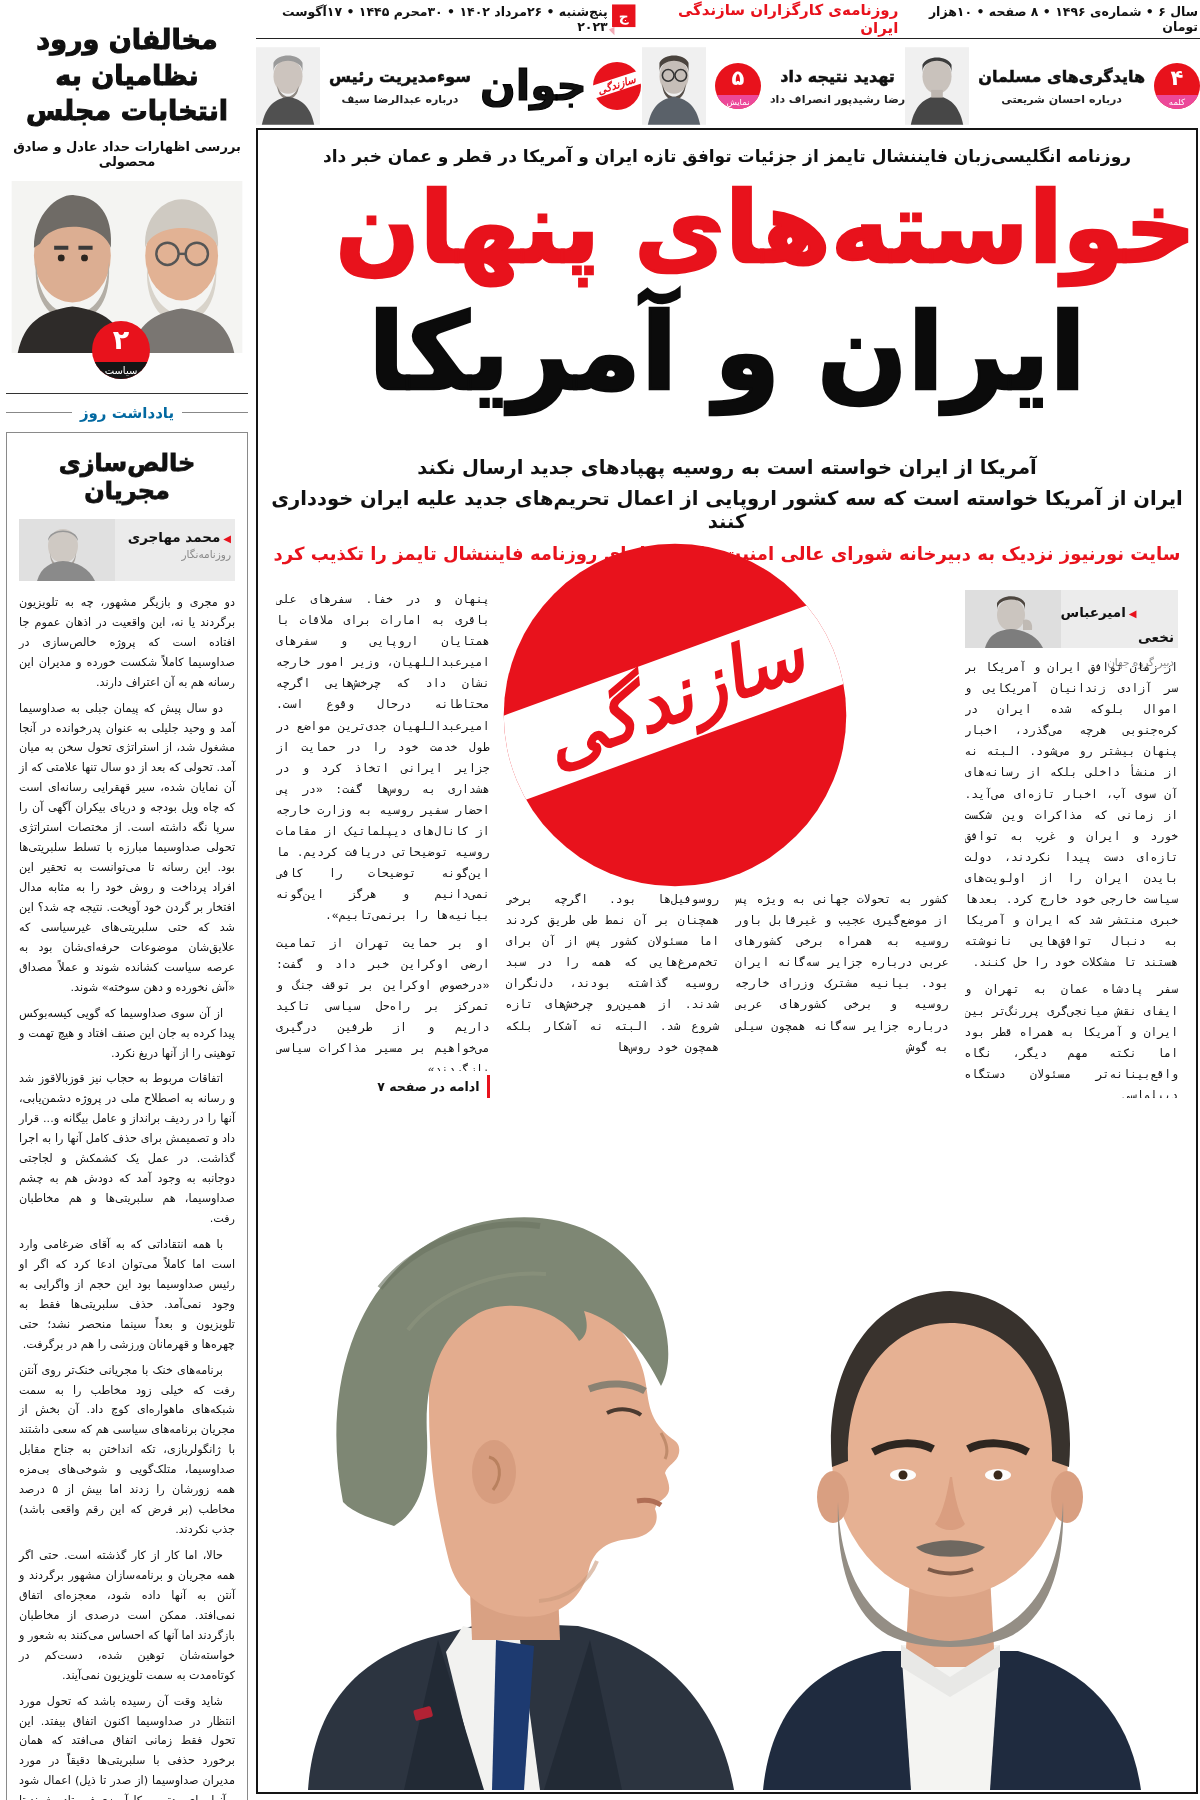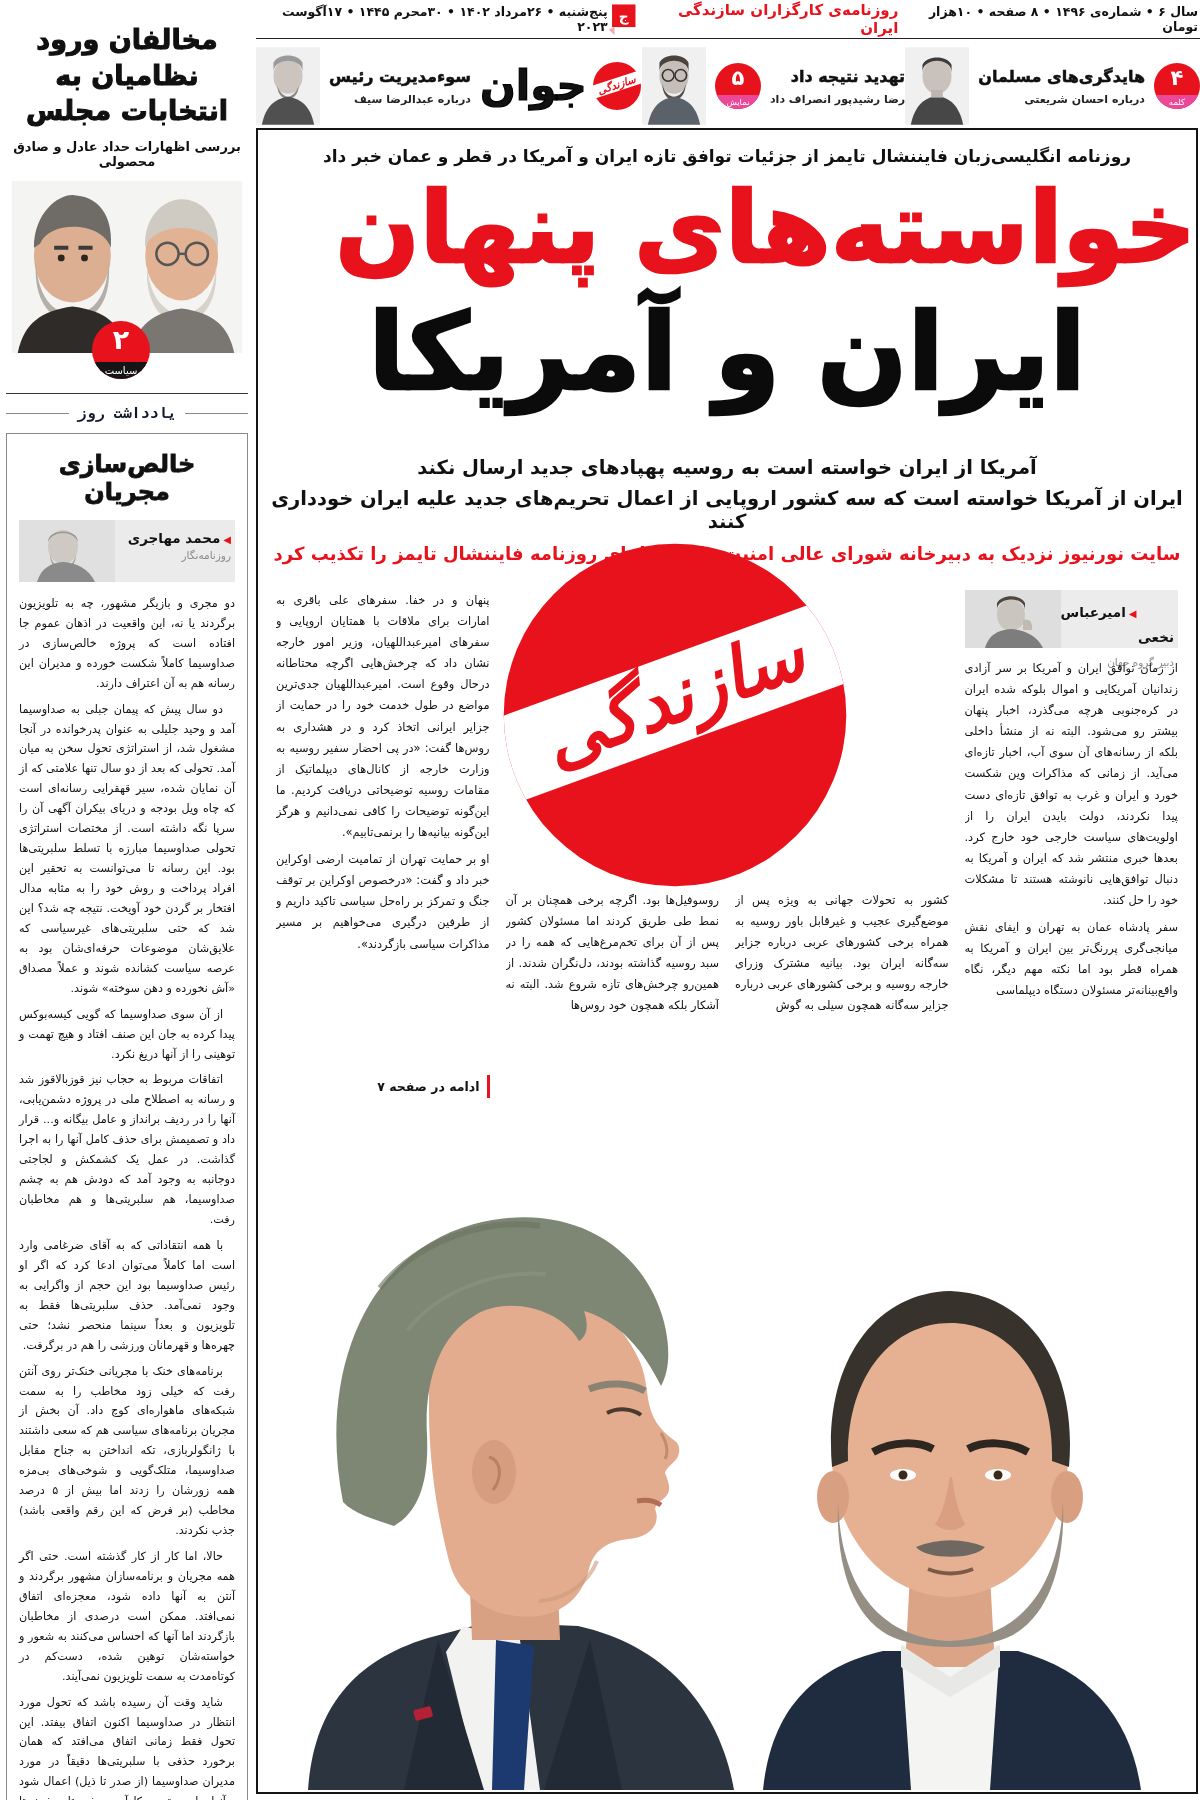--- a/index.html
+++ b/index.html
@@ -14,21 +14,21 @@
   .badge{border-radius:50%;background:#e8121c;color:#fff;position:relative;overflow:hidden;flex:none;text-align:center;}
   .badge-lg{width:58px;height:58px;position:absolute;left:86px;bottom:-26px;}
   .badge-lg .b-num{font-size:27px;font-weight:800;line-height:38px;}
   .badge-lg .b-lbl{position:absolute;bottom:0;width:100%;background:#151515;font-size:10px;line-height:17px;}
   .badge-sm{width:46px;height:46px;}
   .badge-sm .b-num{font-size:21px;font-weight:800;line-height:30px;}
   .badge-sm .b-lbl{position:absolute;bottom:0;width:100%;background:#ec4899;font-size:8.5px;line-height:14px;}
   .sb-divider{border-top:1.5px solid #333;margin-top:40px;}
   .note-label-row{display:flex;align-items:center;gap:8px;margin-top:10px;}
   .note-label-row .rule{flex:1;height:1px;background:#888;}
-  .note-label{color:#0f172a;font-weight:800;font-size:15px;font-family:Liberation Mono, monospace;}
+  .note-label{color:#0369a1;font-weight:800;font-size:15px;}
   .note-box{border:1px solid #8a8a8a;margin-top:10px;padding:12px 12px 8px;height:1398px;overflow:hidden;box-sizing:border-box;}
   .note-headline{font-size:24px;font-weight:900;-webkit-text-stroke:0.8px #111;text-align:center;margin-top:4px;}
   .note-sub{font-size:14px;font-weight:700;text-align:center;line-height:1.7;margin-top:10px;}
   .author-strip{display:flex;background:#ebebeb;height:62px;margin-top:14px;align-items:stretch;}
   .strip-name{flex:1;padding:10px 4px 0 0;}
   .a-name{font-size:13.5px;font-weight:800;}
   .a-role{font-size:10.5px;color:#8a8a8a;margin-top:3px;}
   .marker{color:#e8121c;font-size:10px;margin-left:3px;}
   .strip-photo{width:96px;flex:none;}
   .strip-photo svg{display:block;width:100%;height:100%;}
@@ -36,41 +36,41 @@
   .sb-body p{margin:0 0 6px;font-size:11.2px;line-height:1.78;text-align:justify;}
   .sb-body p + p{text-indent:12px;}
 
   
   .mh{position:absolute;top:0;left:256px;width:944px;height:126px;}
   .mh-row1{display:flex;justify-content:space-between;align-items:center;height:38px;border-bottom:1.5px solid #222;padding:0 2px;}
   .mh-issue,.mh-date{font-size:12.5px;font-weight:700;}
   .mh-brand{display:flex;align-items:center;gap:6px;color:#e8121c;font-weight:800;font-size:15px;}
   .mh-row2{display:flex;justify-content:space-between;align-items:center;padding-top:7px;}
   .teaser{display:flex;gap:9px;align-items:center;}
-  .t-text{min-width:120px;}
+  .t-text{min-width:120px;text-align:center;}
   .t-title{font-size:16px;font-weight:800;-webkit-text-stroke:0.5px #111;}
   .t-sub{font-size:11px;color:#222;margin-top:7px;font-weight:600;}
   .bust{width:64px;height:80px;flex:none;}
   .bust svg{display:block;width:100%;height:100%;}
   .jvn{display:flex;align-items:center;gap:5px;}
   .jvn-word{font-size:42px;font-weight:900;-webkit-text-stroke:1.2px #000;line-height:1;}
   .jvn-circle{width:50px;height:50px;flex:none;}
 
   
   .box{position:absolute;left:256px;top:128px;width:942px;height:1666px;border:2px solid #151515;box-sizing:border-box;background:#fff;}
   .kicker{text-align:center;font-size:17px;font-weight:800;margin-top:16px;}
   .h-red{text-align:right;color:#e8121c;font-size:99px;font-weight:900;line-height:1.18;-webkit-text-stroke:2.5px #e8121c;letter-spacing:-2px;margin-top:4px;}
   .h-black{text-align:center;color:#0b0b0b;font-size:106px;font-weight:900;line-height:1.2;-webkit-text-stroke:2.5px #0b0b0b;letter-spacing:-2px;margin-top:2px;}
   .deck1,.deck2{text-align:center;font-size:19.5px;font-weight:800;}
   .deck1{margin-top:40px;}
   .deck2{margin-top:8px;}
   .deck3{text-align:center;font-size:18px;font-weight:800;color:#e8121c;margin-top:10px;}
   .cols{position:relative;display:flex;gap:16px;margin:26px 18px 0;height:508px;}
   .col{flex:1;display:flex;flex-direction:column;font-size:11.4px;line-height:1.85;text-align:justify;min-width:0;}
-  .coltext{flex:1;overflow:hidden;}
+  .coltext{flex:1;overflow:hidden;font-family:Liberation Mono, monospace;}
   .coltext p{margin:0 0 6px;}
   .pad-top{padding-top:300px;}
   .lead-author .author-strip{margin-top:0;margin-bottom:10px;height:58px;background:#ececec;}
   .big-logo{position:absolute;top:-48px;left:226px;width:346px;height:346px;z-index:2;}
   .big-logo svg{display:block;width:100%;height:100%;}
   .continue{border-left:none;border-right:3.5px solid #e8121c;padding-right:7px;font-weight:800;font-size:12.5px;margin-top:4px;}
   .photos{position:absolute;left:0;right:0;bottom:0;height:648px;}
   .photo-blinken{position:absolute;left:30px;bottom:2px;width:460px;height:620px;}
   .photo-fm{position:absolute;left:495px;bottom:2px;width:395px;height:585px;}
   .photos svg{display:block;width:100%;height:100%;}

